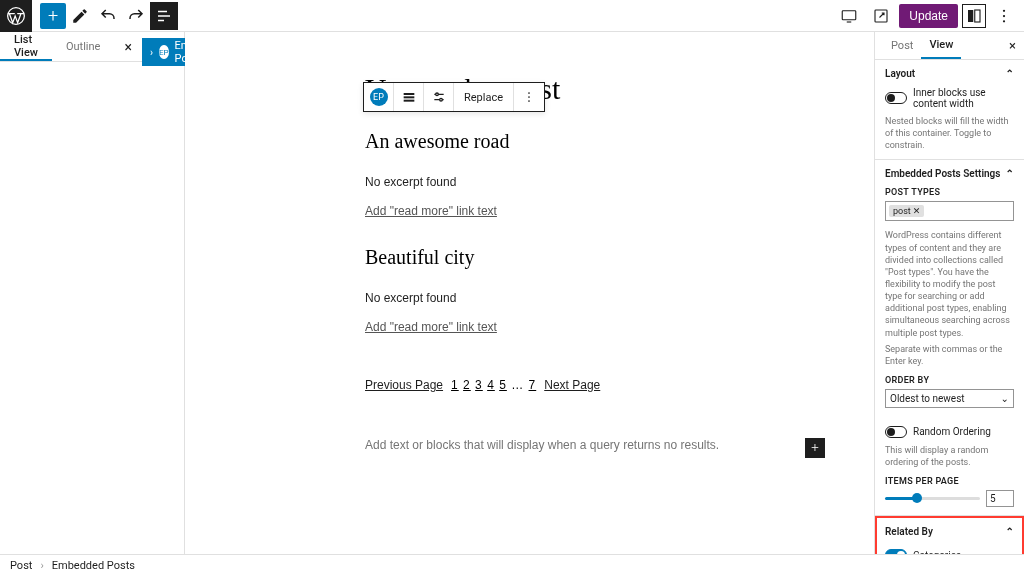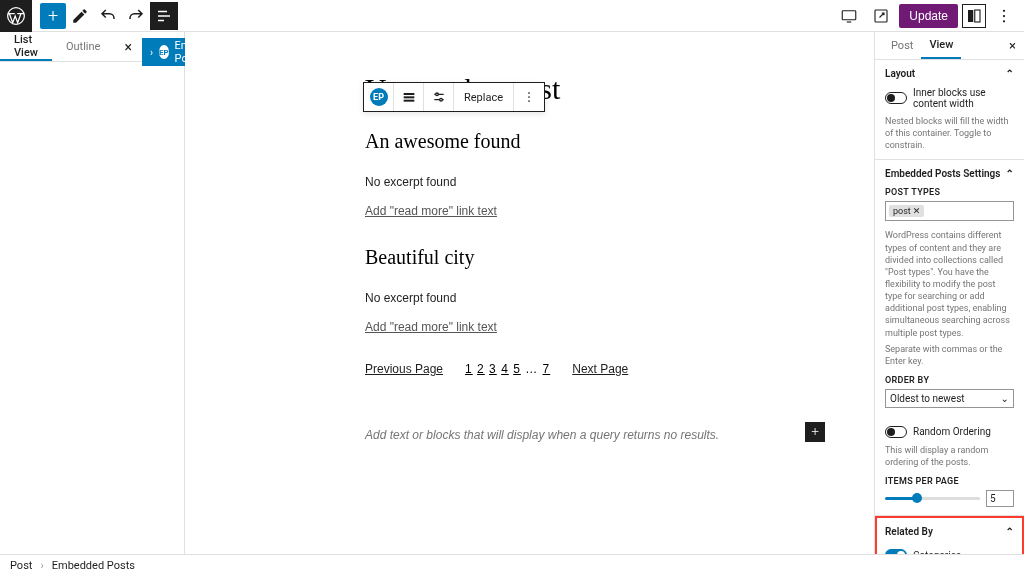--- a/index.html
+++ b/index.html
@@ -22,36 +22,36 @@
 .body { flex: 1; display: flex; min-height: 0; }
 
 
 .listpanel { width: 185px; border-right: 1px solid #e0e0e0; display: flex; flex-direction: row; }
 .list-tabs { display: flex; align-items: center; height: 30px; border-bottom: 1px solid #e0e0e0; font-size: 11px; }
 .list-tab { padding: 0 14px; height: 100%; display: flex; align-items: center; cursor: pointer; color: #757575; }
 .list-tab.active { color: #1e1e1e; border-bottom: 2px solid #007cba; font-weight: 500; }
 .list-close { margin-left: auto; padding: 0 10px; cursor: pointer; font-size: 14px; }
 .list-item { background: #007cba; color: #fff; height: 28px; display: flex; align-items: center; padding: 0 8px; font-size: 11px; gap: 6px; margin-top: 6px; }
 .list-item .chev { font-size: 10px; }
-.ep-badge { background: #fff; color: #007cba; border-radius: 50%; width: 14px; height: 14px; font-size: 8px; font-weight: 700; display: flex; align-items: center; justify-content: center; }
+.ep-badge { background: #fff; color: #007cba; border-radius: 50%; width: 14px; height: 14px; font-size: 8px; font-weight: 400; display: flex; align-items: center; justify-content: center; }
 .list-item-more { margin-left: auto; letter-spacing: 1px; }
 
 
 .canvas { flex: 1; background: #f0f0f0; position: relative; overflow: hidden; }
 .doc { background: #fff; margin: 0; padding: 40px 0 30px 0; height: 100%; position: relative; }
 .doc-inner { max-width: 460px; margin: 0 0 0 180px; font-family: Georgia, serif; color: #000; }
 .post-title { font-size: 30px; font-weight: 400; margin-bottom: 24px; }
 .post-sub { font-size: 20px; font-weight: 400; margin-bottom: 22px; }
 .excerpt { font-size: 12px; color: #1e1e1e; font-family: -apple-system, sans-serif; margin-bottom: 14px; }
 .readmore { font-size: 12px; color: #555; text-decoration: underline; font-family: -apple-system, sans-serif; display: inline-block; margin-bottom: 28px; }
-.pagerow { display: flex; align-items: center; gap: 22px; font-size: 12px; font-family: -apple-system, sans-serif; margin-top: 0; }
+.pagerow { display: flex; align-items: center; gap: 8px; font-size: 12px; font-family: -apple-system, sans-serif; margin-top: 16px; }
 .pagelink { text-decoration: underline; color: #1e1e1e; }
 .pagenums { letter-spacing: 1px; }
 .pagenums span { text-decoration: underline; }
-.noresults-row { display: flex; align-items: flex-end; margin-top: 46px; font-style: italic; }
+.noresults-row { display: flex; align-items: flex-start; margin-top: 46px; }
 .noresults { font-size: 12px; color: #757575; font-family: -apple-system, sans-serif; }
 .add-block { width: 20px; height: 20px; background: #1e1e1e; color: #fff; display: flex; align-items: center; justify-content: center; margin-left: auto; font-size: 14px; }
 
 
 .blk-toolbar { position: absolute; top: 50px; left: 178px; background: #fff; border: 1px solid #1e1e1e; display: flex; height: 30px; box-shadow: 0 2px 6px rgba(0,0,0,0.1); }
 .blk-btn { width: 30px; display: flex; align-items: center; justify-content: center; border-right: 1px solid #e0e0e0; cursor: pointer; }
 .blk-btn svg { width: 16px; height: 16px; }
 .blk-btn.text { width: auto; padding: 0 10px; font-size: 11px; }
 .blk-btn:last-child { border-right: none; }
 
@@ -192,21 +192,21 @@
               <svg viewBox="0 0 24 24" fill="currentColor">
                 <circle cx="12" cy="6" r="1.3"></circle>
                 <circle cx="12" cy="12" r="1.3"></circle>
                 <circle cx="12" cy="18" r="1.3"></circle>
               </svg>
             </div>
         </div>
         <div class="doc-inner">
           <h1 class="post-title">Yet another post</h1>
 
-          <h2 class="post-sub">An awesome found</h2>
+          <h2 class="post-sub">An awesome road</h2>
           <div class="excerpt">No excerpt found</div>
           <a class="readmore">Add "read more" link text</a>
 
           <h2 class="post-sub">Beautiful city</h2>
           <div class="excerpt">No excerpt found</div>
           <a class="readmore">Add "read more" link text</a>
 
           <div class="pagerow">
             <span class="pagelink">Previous Page</span>
             <span class="pagenums"><span>1</span> <span>2</span> <span>3</span> <span>4</span> <span>5</span> … <span>7</span></span>

